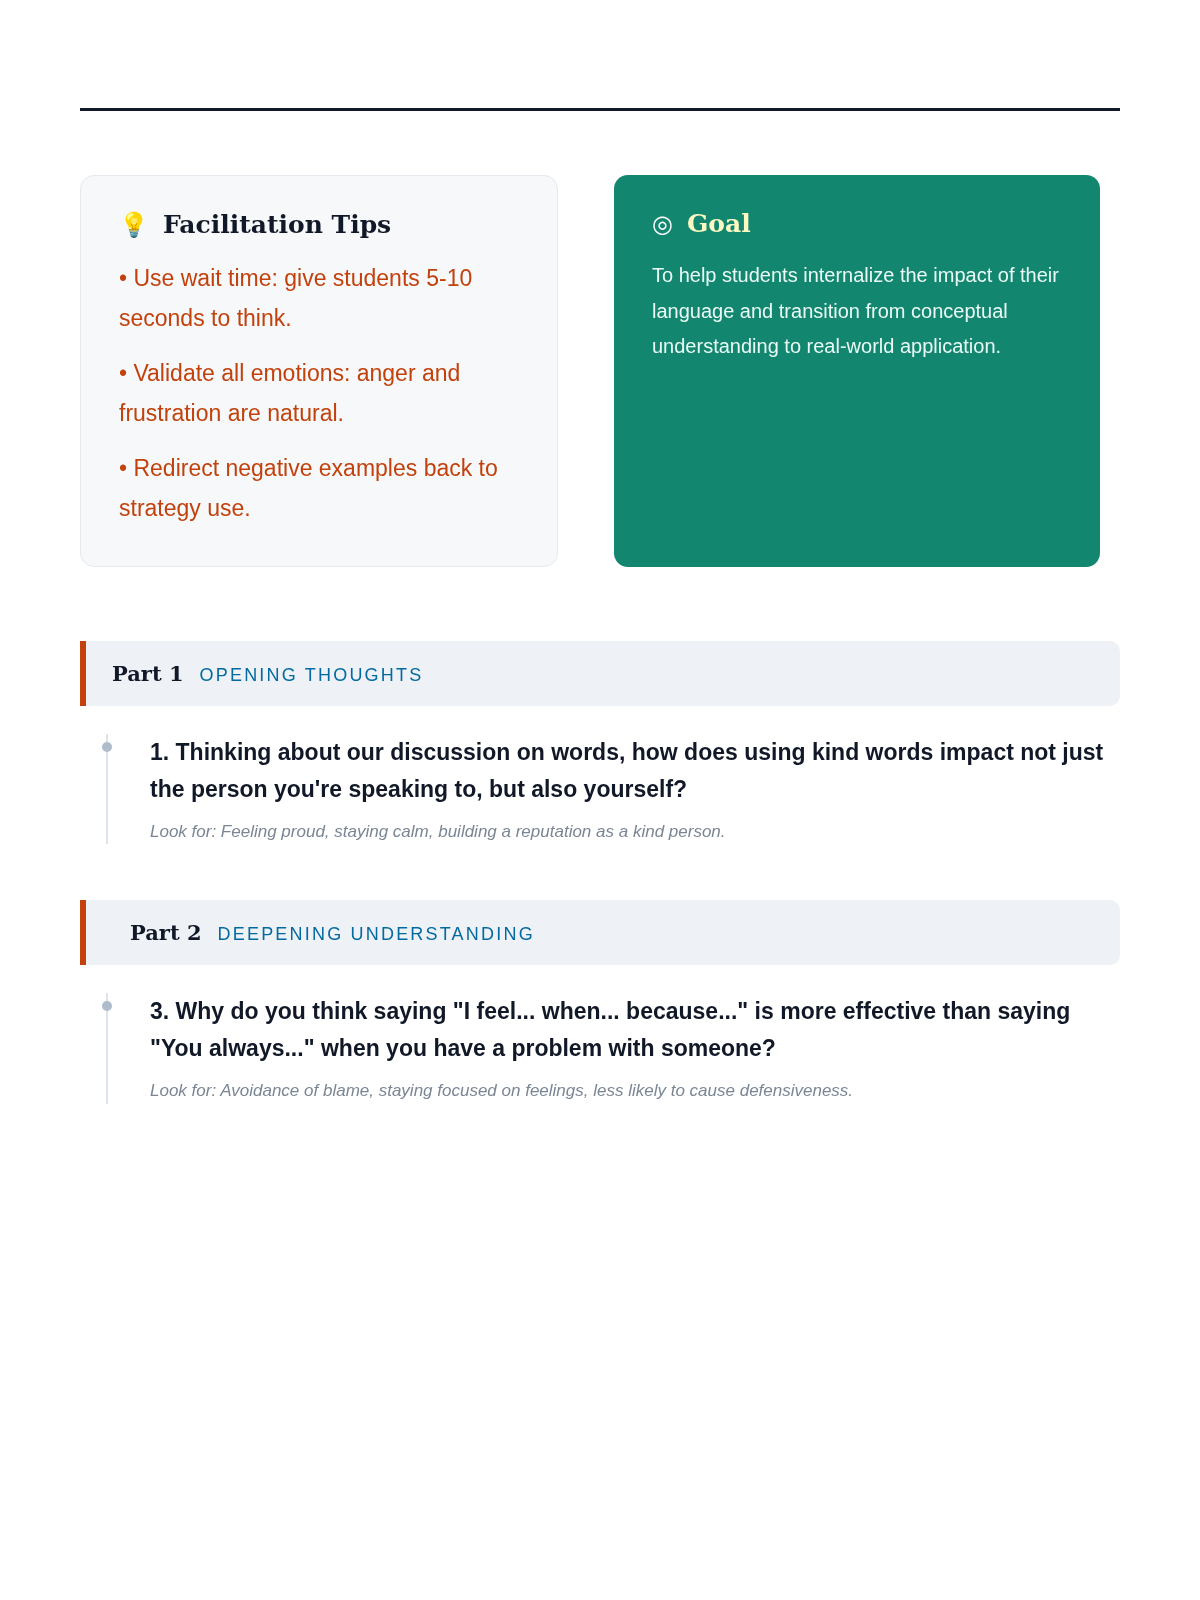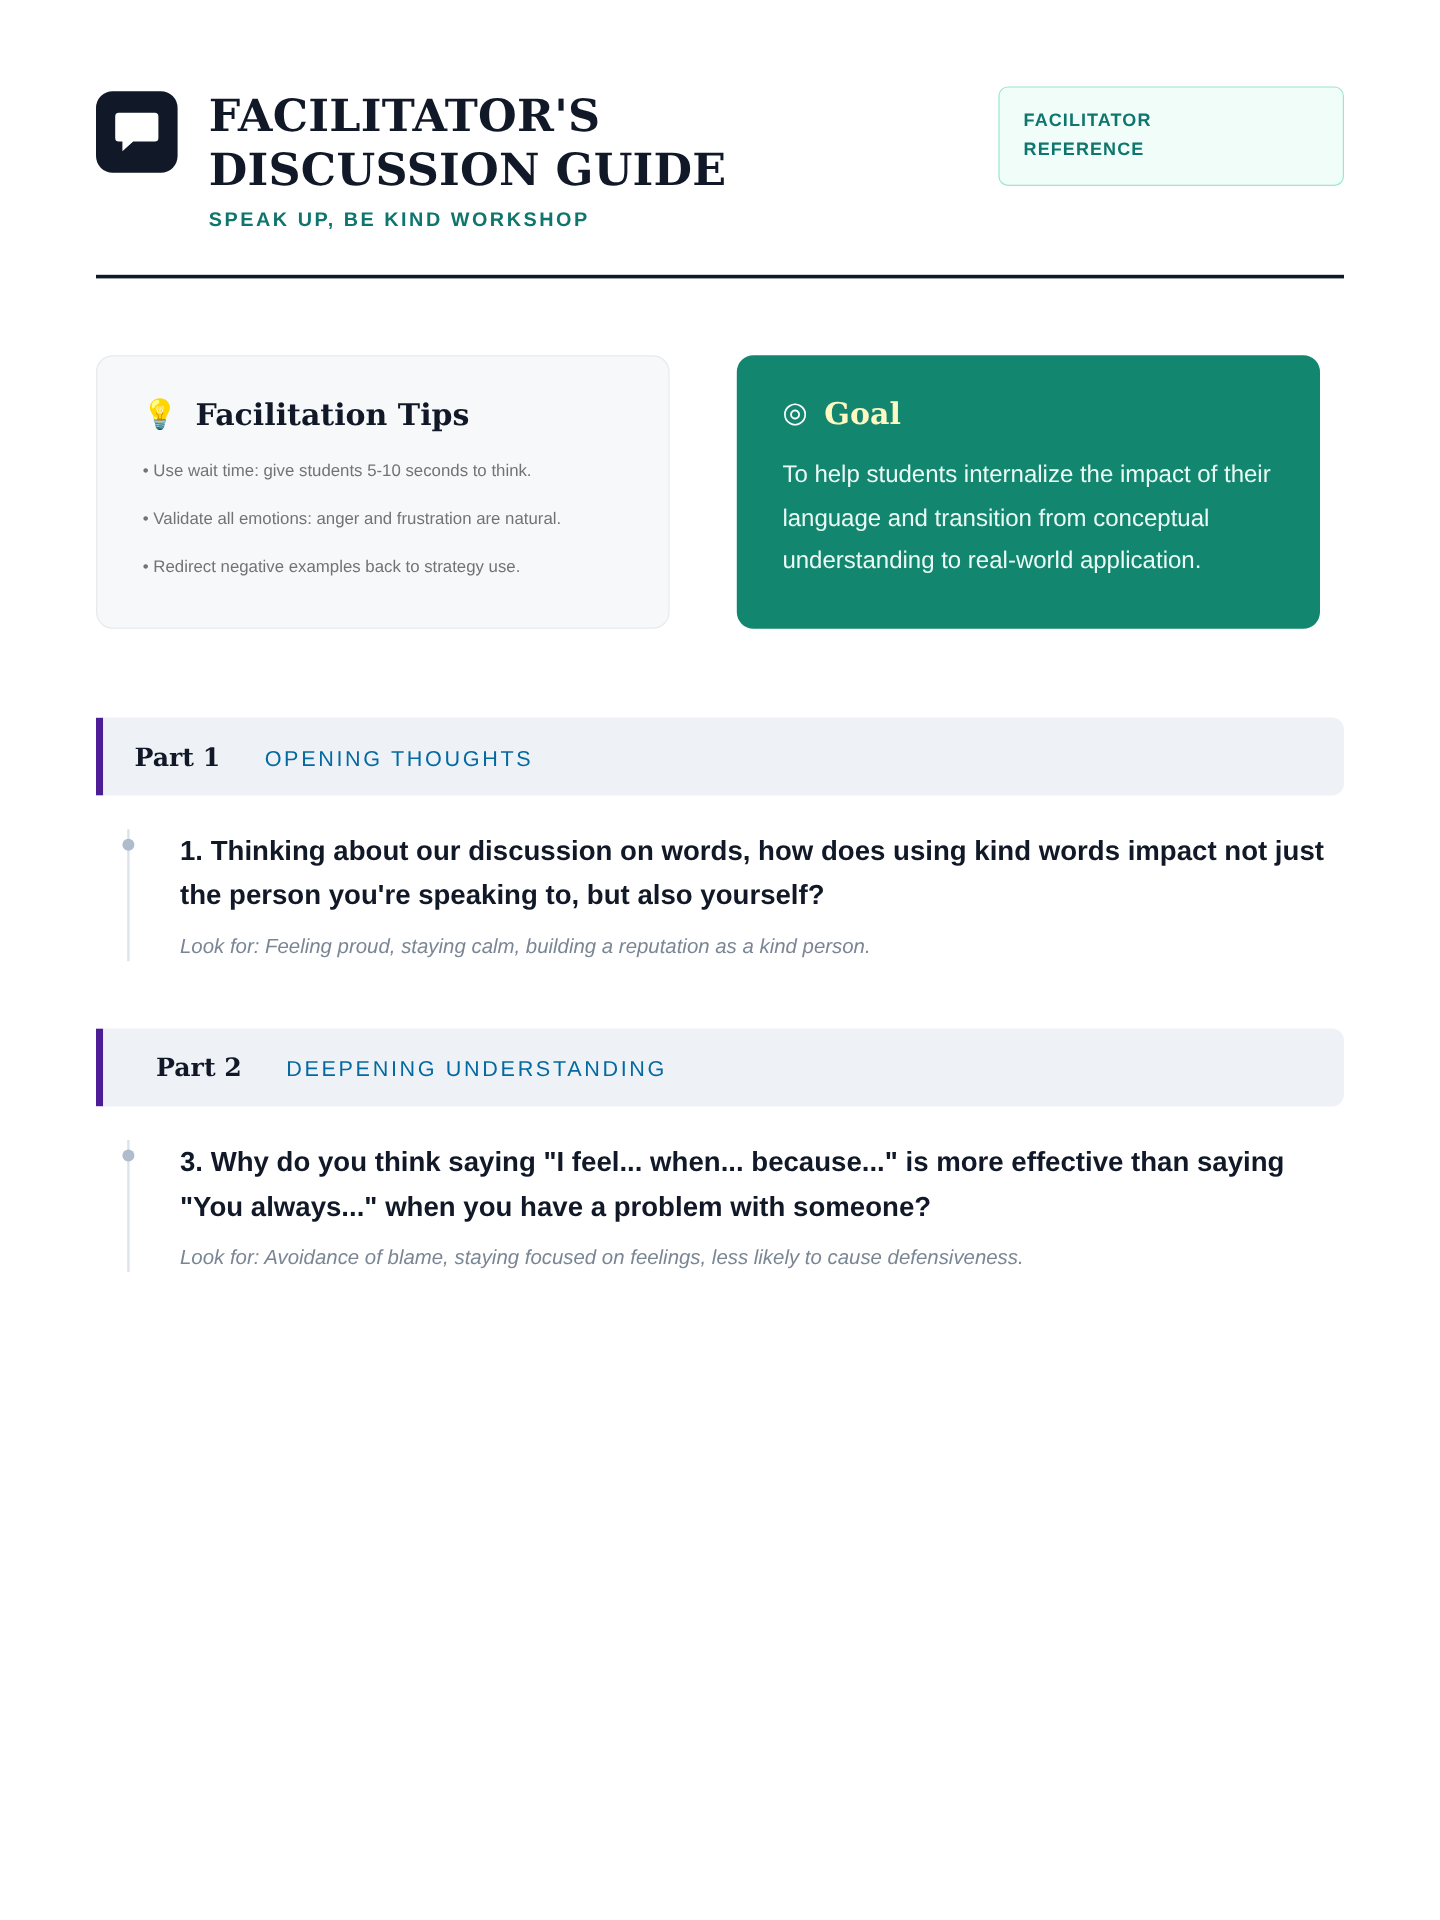--- a/index.html
+++ b/index.html
@@ -110,41 +110,41 @@
   .card-head .ic { font-size: 24px; line-height: 1; }
   .card-tips .ic { color: #f0b429; }
   .card-head h3 {
     font-family: "DejaVu Serif", "Liberation Serif", serif;
     font-size: 25px;
     font-weight: bold;
     color: #111827;
   }
   .card-goal .card-head h3 { color: #fef9c3; }
   .tip-line {
-    font-size: 14px;
+    font-size: 23px;
     line-height: 1.72;
-    color: #737373;
+    color: #c2410c;
     margin-bottom: 16px;
   }
   .tip-line:last-child { margin-bottom: 0; }
   .goal-text {
     font-size: 20px;
     line-height: 1.78;
     color: #eafaf5;
   }
 
   
   .part-bar {
     background: #eef2f7;
-    border-left: 6px solid #4c1d95;
+    border-left: 6px solid #c2410c;
     border-radius: 0 10px 10px 0;
     padding: 20px 26px;
     display: flex;
     align-items: baseline;
-    gap: 37px;
+    gap: 16px;
     margin-top: 74px;
   }
   .part-bar.tight { margin-top: 56px; padding-left: 44px; }
   .part-num {
     font-family: "DejaVu Serif", "Liberation Serif", serif;
     font-weight: bold;
     font-size: 21px;
     color: #111827;
   }
   .part-label {
@@ -184,37 +184,20 @@
     font-style: italic;
     color: #7b8695;
     line-height: 1.5;
   }
 </style>
 </head>
 <body>
 
 <div class="page">
 
-  <div class="header">
-    <div class="header-left">
-      <div class="logo-badge">
-        <svg width="38" height="34" viewBox="0 0 38 34" aria-hidden="true">
-          <path d="M4 1h30a3 3 0 0 1 3 3v18a3 3 0 0 1-3 3H16l-9 8v-8H4a3 3 0 0 1-3-3V4a3 3 0 0 1 3-3z" fill="#ffffff"></path>
-        </svg>
-      </div>
-      <div class="title-block">
-        <div class="doc-title">FACILITATOR'S DISCUSSION GUIDE</div>
-        <div class="doc-subtitle">SPEAK UP, BE KIND WORKSHOP</div>
-      </div>
-    </div>
-    <div class="ref-chip">
-      <div class="chip-line">FACILITATOR</div>
-      <div class="chip-line">REFERENCE</div>
-    </div>
-  </div>
   <div class="rule"></div>
 
   <div class="cards">
 
     <div class="card card-tips">
       <div class="card-head">
         <span class="ic">💡</span>
         <h3>Facilitation Tips</h3>
       </div>
       <div class="tip-line">• Use wait time: give students 5-10 seconds to think.</div>

